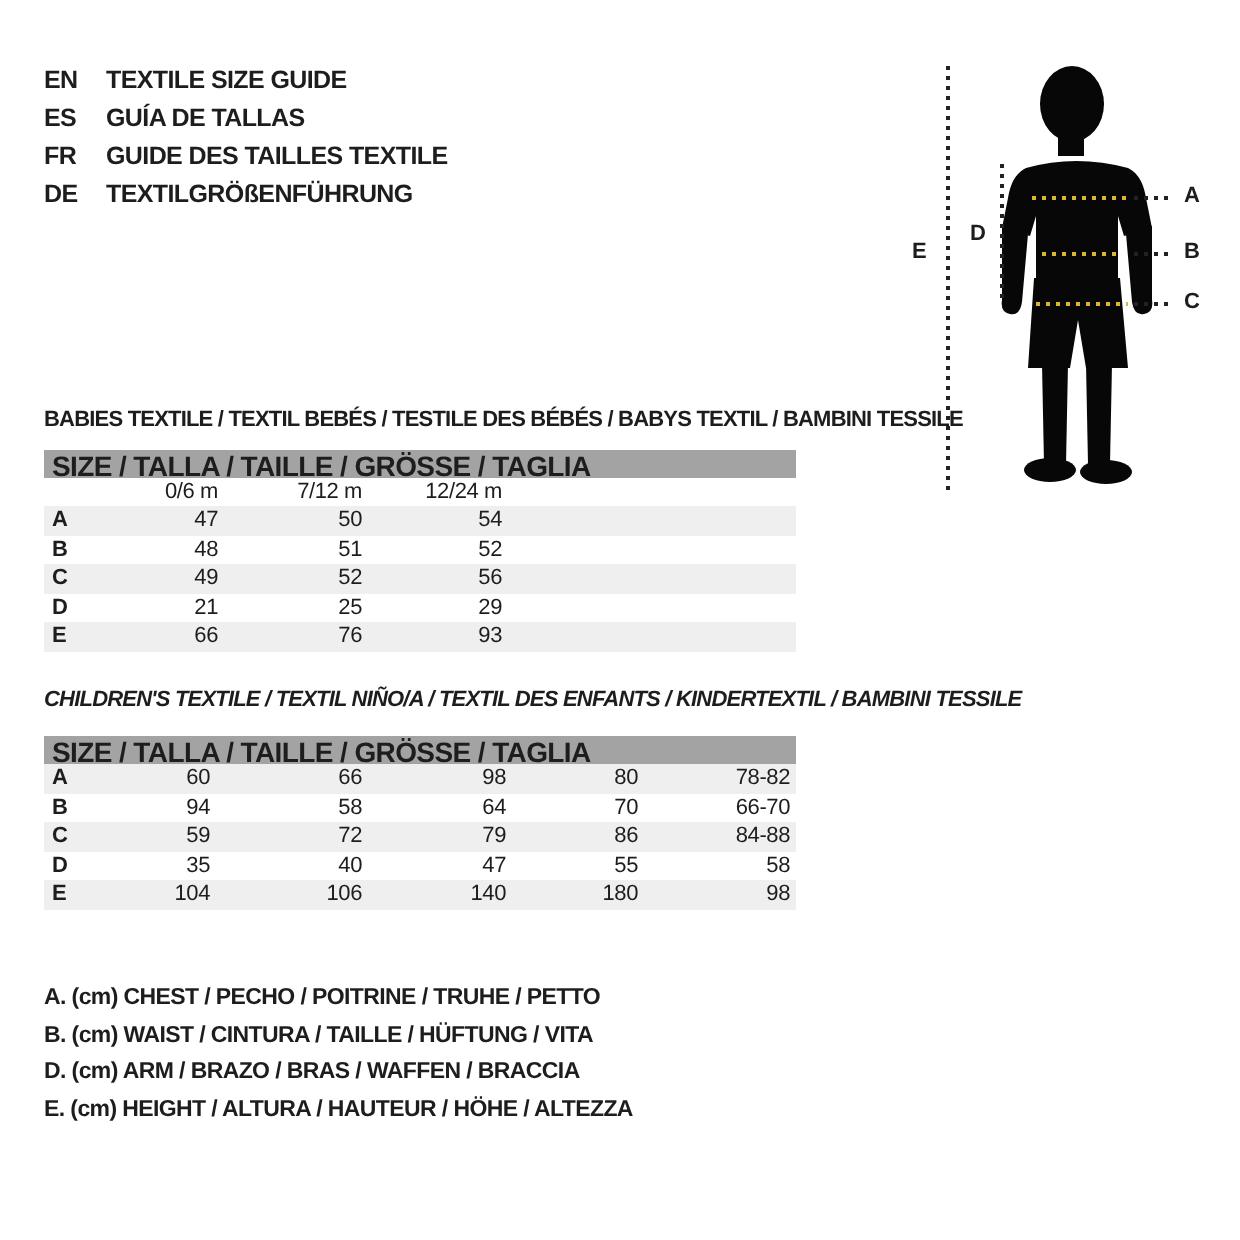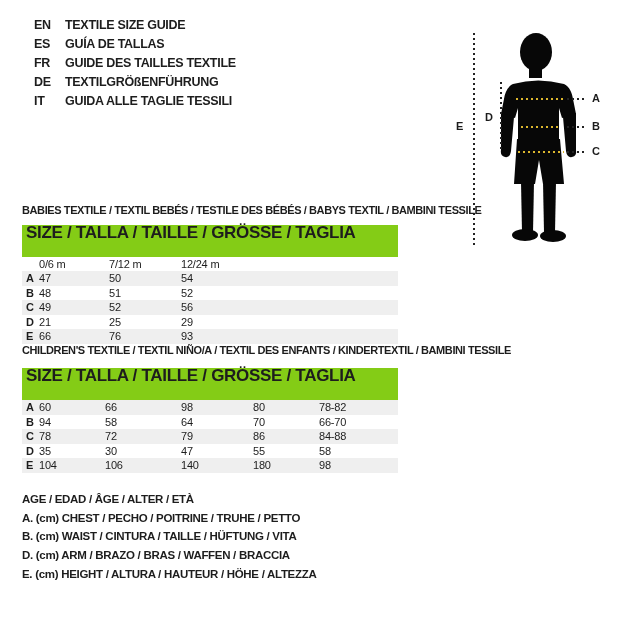--- a/index.html
+++ b/index.html
@@ -4,37 +4,37 @@
 <style>
   html,body{margin:0;padding:0;}
   body{
     width:620px;height:620px;position:relative;background:#ffffff;
     font-family:"Liberation Sans",sans-serif;color:#1d1d1d;overflow:hidden;
     -webkit-font-smoothing:antialiased;
   }
   .abs{position:absolute;}
 
   
-  .lang-list{left:22px;top:16px;margin-left:12px;}
+  .lang-list{left:22px;top:31px;}
   .lang-row{display:flex;line-height:19px;font-size:12.5px;font-weight:600;letter-spacing:-0.3px;}
   .lang-code{width:31px;flex:0 0 31px;}
 
   
   .section-title{font-size:11px;font-weight:600;letter-spacing:-0.4px;white-space:nowrap;}
 
   
   .size-table{left:22px;width:376px;}
-  .size-bar{height:32px;line-height:16px;background:#84cc16;padding-left:4px;
-            font-size:17px;font-weight:600;letter-spacing:-0.3px;}
+  .size-bar{height:14px;line-height:16px;background:#a3a3a3;padding-left:4px;
+            font-size:14px;font-weight:600;letter-spacing:-0.3px;}
   .trow{display:grid;align-items:center;height:14.5px;font-size:11px;letter-spacing:-0.2px;}
   .thead{height:14px;font-weight:600;}
   .b-grid{grid-template-columns:17px 70px 72px 70px;}
   .c-grid{grid-template-columns:17px 66px 76px 72px 66px 76px;}
   .tlabel{padding-left:4px;font-weight:600;}
-  .tcell{text-align:left;font-weight:500;}
+  .tcell{text-align:right;font-weight:500;}
   .stripe{background:#efefef;}
 
   
   .legend{left:22px;top:490px;}
   .legend-line{height:18.7px;line-height:18.7px;font-size:11.5px;font-weight:600;letter-spacing:-0.3px;white-space:nowrap;}
 
   
   .dot-h{height:2px;}
   .dot-v{width:2px;}
   .dot-h.dark{background-image:repeating-linear-gradient(90deg,#222 0,#222 2px,transparent 2px,transparent 5px);}
@@ -54,24 +54,20 @@
     <span class="lang-code">ES</span>
     <span>GUÍA DE TALLAS</span>
   </div>
   <div class="lang-row">
     <span class="lang-code">FR</span>
     <span>GUIDE DES TAILLES TEXTILE</span>
   </div>
   <div class="lang-row">
     <span class="lang-code">DE</span>
     <span>TEXTILGRÖßENFÜHRUNG</span>
-  </div>
-  <div class="lang-row">
-    <span class="lang-code">IT</span>
-    <span>GUIDA ALLE TAGLIE TESSILI</span>
   </div>
 </div>
 
 <div class="abs" style="left:0;top:0;width:620px;height:260px;">
   <svg class="abs" style="left:496px;top:26px;" width="92" height="220" viewBox="0 0 92 220" aria-hidden="true">
     <g fill="#070707">
       <ellipse cx="40" cy="26" rx="16" ry="19"></ellipse>
       <path d="M33,38 h13 v14 h-13 z"></path>
       <path d="M17,58 Q42,51 68,58 C74,61 76,67 77,73 L80,88 L66,92 L63,82 L63,115 L22,115 L22,82 L19,92 L5,88 L8,73 C9,67 11,61 17,58 Z"></path>
       <path d="M5,87 L18,91 L15,125 Q14,132 9,131 Q4,130 5,124 Z"></path>
@@ -137,64 +133,63 @@
     <span class="tcell">29</span>
   </div>
   <div class="trow b-grid stripe">
     <span class="tlabel">E</span>
     <span class="tcell">66</span>
     <span class="tcell">76</span>
     <span class="tcell">93</span>
   </div>
 </div>
 
-<div class="abs section-title" style="left:22px;top:344px;">CHILDREN'S TEXTILE / TEXTIL NIÑO/A / TEXTIL DES ENFANTS / KINDERTEXTIL / BAMBINI TESSILE</div>
+<div class="abs section-title" style="left:22px;top:344px;font-style:italic;">CHILDREN'S TEXTILE / TEXTIL NIÑO/A / TEXTIL DES ENFANTS / KINDERTEXTIL / BAMBINI TESSILE</div>
 <div class="abs size-table" style="top:368px;">
   <div class="size-bar">SIZE / TALLA / TAILLE / GRÖSSE / TAGLIA</div>
   <div class="trow c-grid stripe">
     <span class="tlabel">A</span>
     <span class="tcell">60</span>
     <span class="tcell">66</span>
     <span class="tcell">98</span>
     <span class="tcell">80</span>
     <span class="tcell">78-82</span>
   </div>
   <div class="trow c-grid">
     <span class="tlabel">B</span>
     <span class="tcell">94</span>
     <span class="tcell">58</span>
     <span class="tcell">64</span>
     <span class="tcell">70</span>
     <span class="tcell">66-70</span>
   </div>
   <div class="trow c-grid stripe">
     <span class="tlabel">C</span>
-    <span class="tcell">78</span>
+    <span class="tcell">59</span>
     <span class="tcell">72</span>
     <span class="tcell">79</span>
     <span class="tcell">86</span>
     <span class="tcell">84-88</span>
   </div>
   <div class="trow c-grid">
     <span class="tlabel">D</span>
     <span class="tcell">35</span>
-    <span class="tcell">30</span>
+    <span class="tcell">40</span>
     <span class="tcell">47</span>
     <span class="tcell">55</span>
     <span class="tcell">58</span>
   </div>
   <div class="trow c-grid stripe">
     <span class="tlabel">E</span>
     <span class="tcell">104</span>
     <span class="tcell">106</span>
     <span class="tcell">140</span>
     <span class="tcell">180</span>
     <span class="tcell">98</span>
   </div>
 </div>
 
 <div class="abs legend">
-  <div class="legend-line">AGE / EDAD / ÂGE / ALTER / ETÀ</div>
   <div class="legend-line">A. (cm) CHEST / PECHO / POITRINE / TRUHE / PETTO</div>
   <div class="legend-line">B. (cm) WAIST / CINTURA / TAILLE / HÜFTUNG / VITA</div>
   <div class="legend-line">D. (cm) ARM / BRAZO / BRAS / WAFFEN / BRACCIA</div>
   <div class="legend-line">E. (cm) HEIGHT / ALTURA / HAUTEUR / HÖHE / ALTEZZA</div>
 </div>
 
 </body></html>

